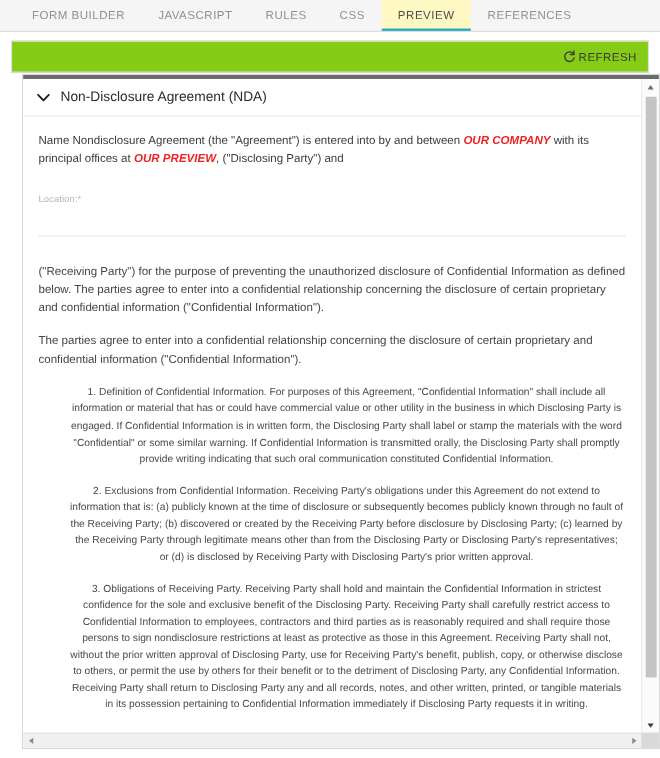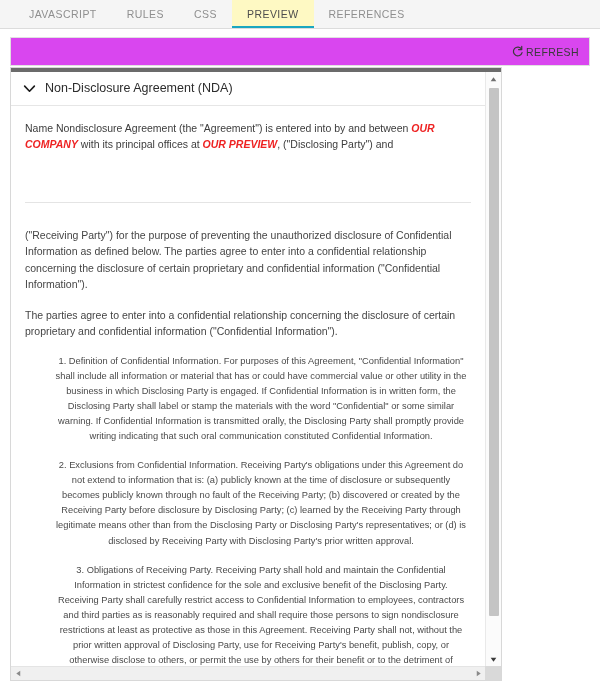--- a/index.html
+++ b/index.html
@@ -47,21 +47,21 @@
     left: 0; right: 0; bottom: 0;
     height: 2px;
     background: #1aa7c0;
   }
 
   
   .toolbar {
     height: 29px;
     margin: 8px 10px 0 10px;
     border: 1px solid #e0e0e0;
-    background: #d946ef;
+    background: #84cc16;
     display: flex;
     align-items: center;
     justify-content: flex-end;
     padding-right: 8px;
   }
   .refresh-btn {
     display: inline-flex;
     align-items: center;
     gap: 2px;
     font-size: 10.5px;
@@ -71,23 +71,23 @@
     border: none;
     cursor: pointer;
     padding: 2px 2px;
     font-family: "Liberation Sans", sans-serif;
   }
   .refresh-icon { width: 13px; height: 13px; display: block; }
 
   
   .preview-frame {
     position: absolute;
-    left: 10px;
+    left: 20px;
     top: 67px;
-    width: 492px;
+    width: 580px;
     height: 614px;
     border: 1px solid #d8d8d8;
     background: #ffffff;
     overflow: hidden;
   }
   .panel-topbar {
     height: 4px;
     background: #6b6b6b;
     width: 100%;
   }
@@ -236,20 +236,21 @@
     width: 16px;
     height: 14px;
     background: #d9d9d9;
   }
   .arrow-glyph { width: 7px; height: 7px; display: block; }
 </style>
 </head>
 <body>
 
 <div class="tabbar">
+  <button class="tab">FORM BUILDER</button>
   <button class="tab">JAVASCRIPT</button>
   <button class="tab">RULES</button>
   <button class="tab">CSS</button>
   <button class="tab active">PREVIEW</button>
   <button class="tab">REFERENCES</button>
 </div>
 
 <div class="toolbar">
   <button class="refresh-btn">
     <span>
@@ -275,20 +276,21 @@
       </span>
       <span class="accordion-title">Non-Disclosure Agreement (NDA)</span>
     </div>
 
     <div class="doc-body">
 
       <p class="intro-para"><span>Name Nondisclosure Agreement (the "Agreement") is entered into by and between </span><span class="redhl">OUR COMPANY</span><span> with its principal offices at </span><span class="redhl">OUR PREVIEW</span><span>, ("Disclosing Party") and</span></p>
 
 
       <div class="field">
+        <label class="field-label">Location:*</label>
         <input class="field-input" type="text" value="" style="">
       </div>
 
       <p class="para first-after-fields">("Receiving Party") for the purpose of preventing the unauthorized disclosure of Confidential Information as defined below. The parties agree to enter into a confidential relationship concerning the disclosure of certain proprietary and confidential information ("Confidential Information").</p>
       <p class="para">The parties agree to enter into a confidential relationship concerning the disclosure of certain proprietary and confidential information ("Confidential Information").</p>
 
       <div class="clause-list">
         <p class="clause">1. Definition of Confidential Information. For purposes of this Agreement, "Confidential Information" shall include all information or material that has or could have commercial value or other utility in the business in which Disclosing Party is engaged. If Confidential Information is in written form, the Disclosing Party shall label or stamp the materials with the word "Confidential" or some similar warning. If Confidential Information is transmitted orally, the Disclosing Party shall promptly provide writing indicating that such oral communication constituted Confidential Information.</p>
         <p class="clause">2. Exclusions from Confidential Information. Receiving Party's obligations under this Agreement do not extend to information that is: (a) publicly known at the time of disclosure or subsequently becomes publicly known through no fault of the Receiving Party; (b) discovered or created by the Receiving Party before disclosure by Disclosing Party; (c) learned by the Receiving Party through legitimate means other than from the Disclosing Party or Disclosing Party's representatives; or (d) is disclosed by Receiving Party with Disclosing Party's prior written approval.</p>
         <p class="clause">3. Obligations of Receiving Party. Receiving Party shall hold and maintain the Confidential Information in strictest confidence for the sole and exclusive benefit of the Disclosing Party. Receiving Party shall carefully restrict access to Confidential Information to employees, contractors and third parties as is reasonably required and shall require those persons to sign nondisclosure restrictions at least as protective as those in this Agreement. Receiving Party shall not, without the prior written approval of Disclosing Party, use for Receiving Party's benefit, publish, copy, or otherwise disclose to others, or permit the use by others for their benefit or to the detriment of Disclosing Party, any Confidential Information. Receiving Party shall return to Disclosing Party any and all records, notes, and other written, printed, or tangible materials in its possession pertaining to Confidential Information immediately if Disclosing Party requests it in writing.</p>

